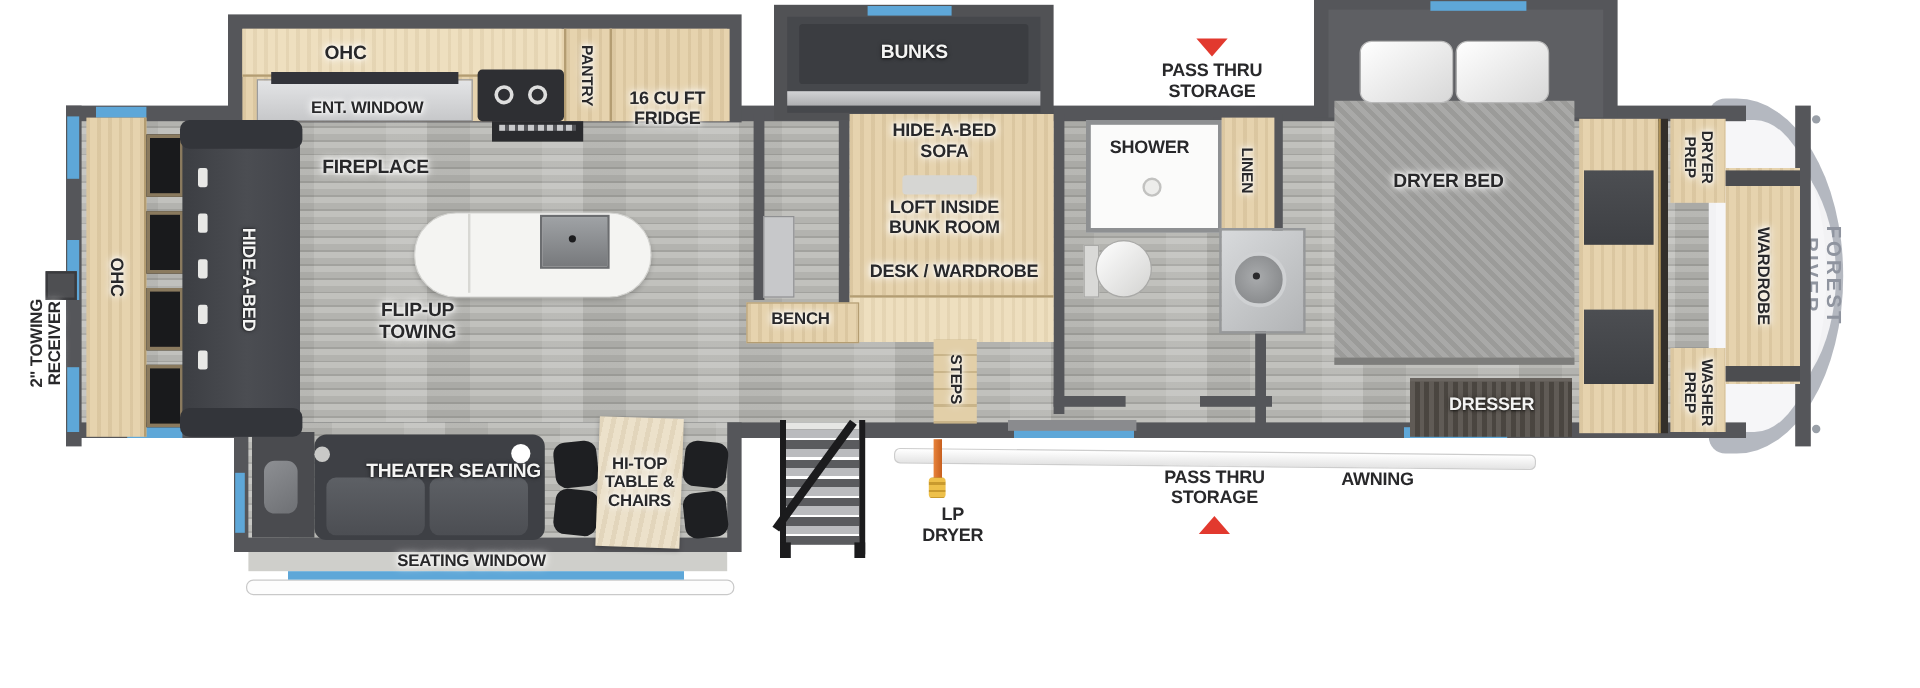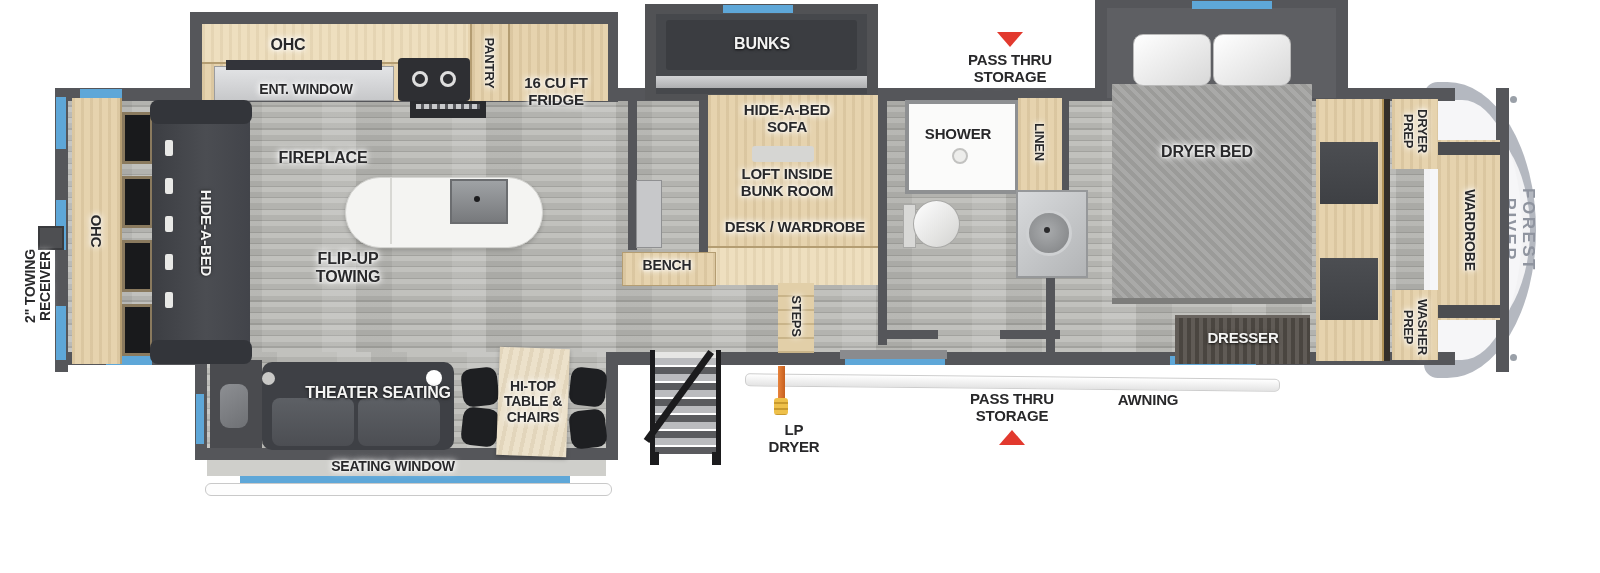--- a/index.html
+++ b/index.html
@@ -73,21 +73,21 @@
   <div class="abs" style="left:440px;top:71px;width:10px;height:10px;border-radius:50%;border:3px solid #dedede;background:#2e2f33;z-index:17;"></div>
   <div class="abs tan" style="left:470px;top:24px;width:38px;height:77px;border-left:2px solid #b49d72;z-index:14;"></div>
   <div class="lbl r90" style="left:489px;top:63px;font-size:13px;">PANTRY</div>
   <div class="abs tan" style="left:508px;top:24px;width:98px;height:77px;border-left:2px solid #b49d72;z-index:14;"></div>
   <div class="lbl" style="left:556px;top:63px;font-size:15px;margin-top:28px;">16 CU FT
 FRIDGE</div>
 
   <div class="abs" style="left:410px;top:101px;width:76px;height:17px;background:#2a2b2e;z-index:14;"></div>
   <div class="abs" style="left:416px;top:104px;width:64px;height:5px;
               background:repeating-linear-gradient(90deg,#c9cacc 0 5px,#55565a 5px 8px);z-index:15;"></div>
-  <div class="lbl" style="left:323px;top:140px;font-size:16px;margin-top:18px;">FIREPLACE</div>
+  <div class="lbl" style="left:313px;top:140px;font-size:16px;">FIREPLACE</div>
 
   <div class="abs" style="left:645px;top:4px;width:233px;height:96px;background:#515255;z-index:12;"></div>
   <div class="abs" style="left:656px;top:14px;width:211px;height:80px;background:#46484c;z-index:13;"></div>
   <div class="abs" style="left:666px;top:20px;width:191px;height:50px;background:#3b3d41;border-radius:3px;z-index:14;"></div>
   <div class="abs" style="left:656px;top:76px;width:211px;height:12px;background:linear-gradient(180deg,#d2d3d5,#aeafb1);z-index:14;"></div>
   <div class="blue" style="left:723px;top:5px;width:70px;height:8px;z-index:14;"></div>
   <div class="lbl white" style="left:762px;top:44px;font-size:16px;">BUNKS</div>
 
   <div class="tri" style="left:997px;top:32px;border-left:13px solid transparent;border-right:13px solid transparent;
               border-top:15px solid #e2392e;"></div>
@@ -148,21 +148,21 @@
   <div class="lbl" style="left:667px;top:266px;font-size:14px;">BENCH</div>
   <div class="abs" style="left:778px;top:283px;width:36px;height:70px;z-index:13;
               background:repeating-linear-gradient(180deg,#e2cfa8 0 12px,#c9b489 12px 14px);"></div>
   <div class="lbl r90" style="left:796px;top:316px;font-size:13px;">STEPS</div>
 
   <div class="wall" style="left:878px;top:95px;width:9px;height:250px;"></div>
   <div class="wall" style="left:878px;top:330px;width:60px;height:9px;"></div>
   <div class="wall" style="left:1000px;top:330px;width:60px;height:9px;"></div>
   <div class="abs" style="left:905px;top:100px;width:106px;height:86px;background:#fbfbfa;border:4px solid #8e9092;z-index:13;"></div>
   <div class="abs" style="left:952px;top:148px;width:12px;height:12px;border-radius:50%;border:2px solid #c2c2c0;background:#ededeb;z-index:14;"></div>
-  <div class="lbl" style="left:958px;top:134px;">SHOWER</div>
+  <div class="lbl" style="left:958px;top:124px;">SHOWER</div>
   <div class="wall" style="left:1011px;top:98px;width:7px;height:92px;"></div>
   <div class="abs tan" style="left:1018px;top:98px;width:44px;height:92px;z-index:13;"></div>
   <div class="lbl r90" style="left:1039px;top:142px;font-size:13px;">LINEN</div>
   <div class="abs" style="left:903px;top:204px;width:11px;height:42px;background:#d9d9d7;border:1px solid #a9a9a7;z-index:13;"></div>
   <div class="abs" style="left:913px;top:200px;width:45px;height:46px;border-radius:50%;background:linear-gradient(135deg,#ffffff,#d3d3d1);
               border:1px solid #a9a9a7;z-index:13;"></div>
   <div class="abs" style="left:1016px;top:190px;width:68px;height:84px;background:linear-gradient(135deg,#d8dadc,#b2b4b6);
               border:2px solid #96989a;z-index:13;"></div>
   <div class="abs" style="left:1026px;top:210px;width:40px;height:40px;border-radius:50%;border:3px solid #cfd1d3;
               background:radial-gradient(circle at 45% 45%,#a9abad,#7e8082);z-index:14;"></div>

